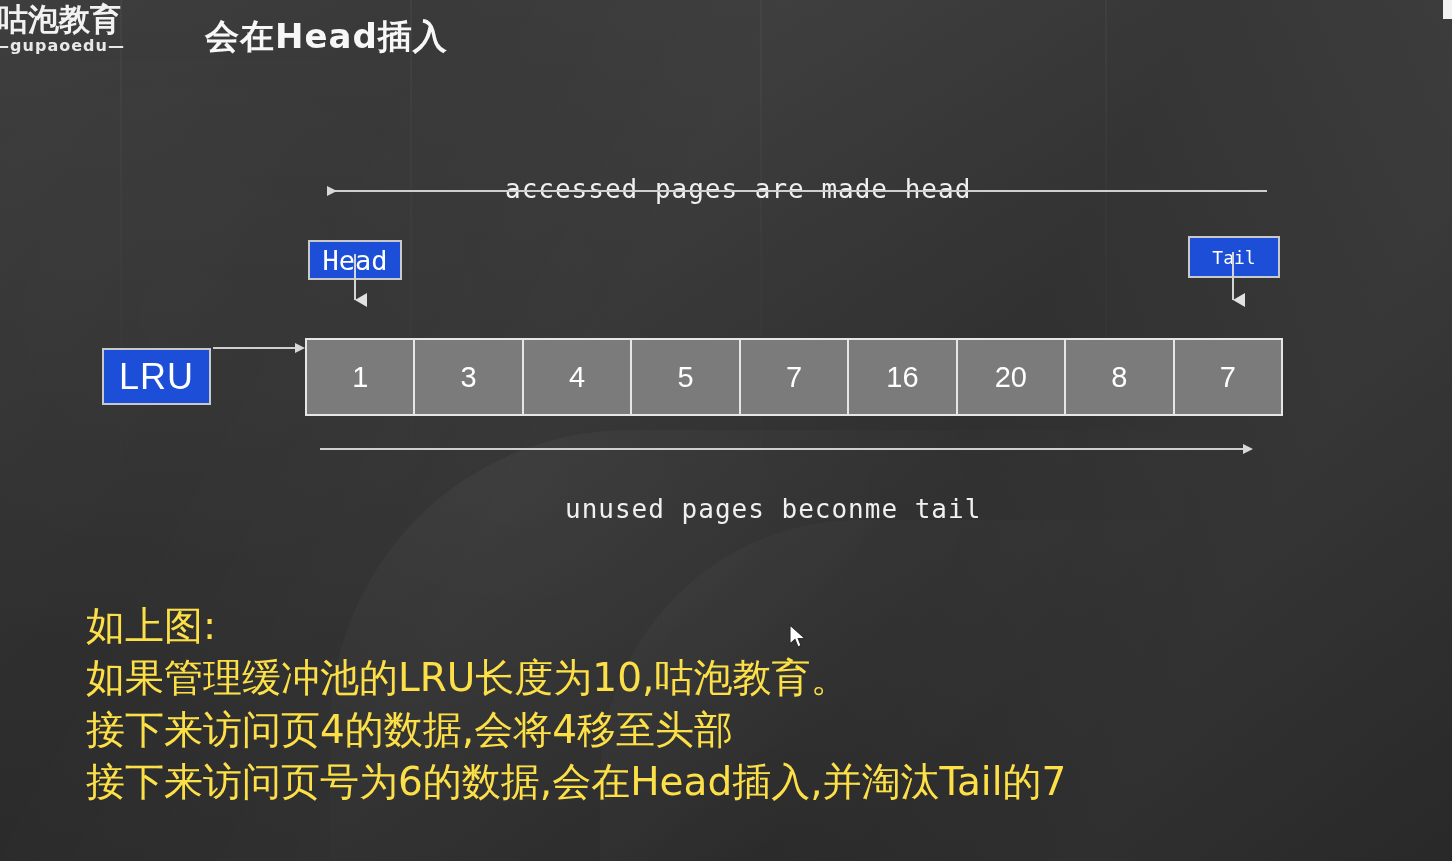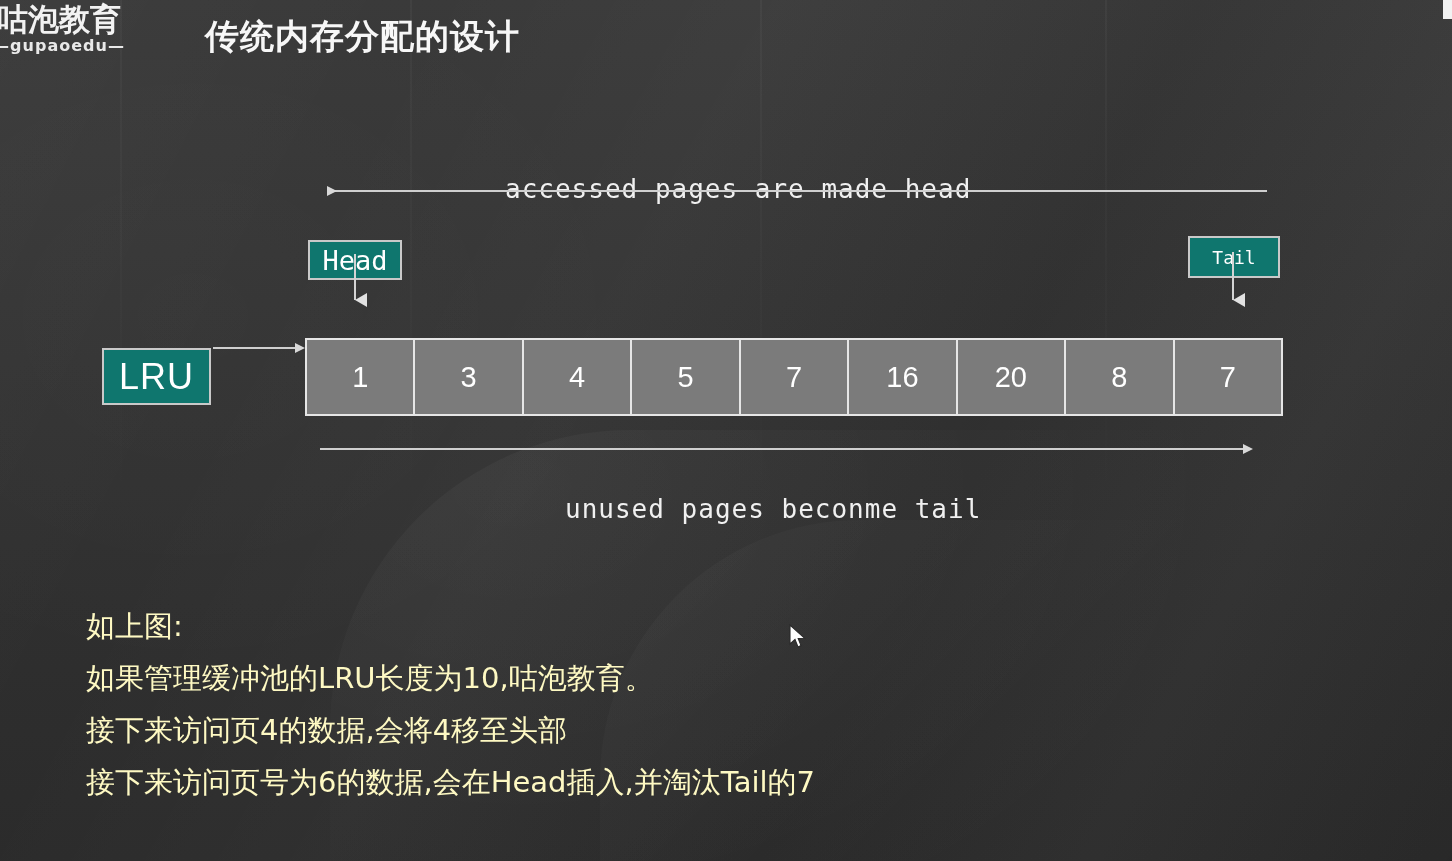--- a/index.html
+++ b/index.html
@@ -100,21 +100,21 @@
     letter-spacing: 1px;
     color: #f7f7f7;
     white-space: nowrap;
     font-family: "DejaVu Sans", "Liberation Sans", sans-serif;
   }
   
   .diagram { position: absolute; left: 0; top: 0; width: 1452px; height: 540px; margin-top: 28px; }
 
   .mono-label {
     position: absolute;
-    background: #0f766e;
+    background: #1d4ed8;
     border: 2px solid #c9c9c9;
     color: #ffffff;
     font-family: "DejaVu Sans Mono", "Liberation Mono", monospace;
     display: flex;
     align-items: center;
     justify-content: center;
     box-sizing: border-box;
     letter-spacing: 0px;
   }
   #label-head {
@@ -177,23 +177,23 @@
     height: 861px;
     pointer-events: none;
   }
   
   .body-text {
     position: absolute;
     left: 86px;
     top: 600px;
     width: 1340px;
     font-family: "DejaVu Sans", "Liberation Sans", sans-serif;
-    font-size: 29px;
+    font-size: 39px;
     line-height: 52px;
-    color: #fef9c3;
+    color: #fde047;
     letter-spacing: 0px;
   }
   .body-text .line { white-space: nowrap; }
 
   
   .corner-strip {
     position: absolute;
     right: 0; top: 0;
     width: 9px; height: 19px;
     background: #f2f2f2;
@@ -212,21 +212,21 @@
   <div class="bg-streak" style="left:120px;"></div>
   <div class="bg-streak" style="left:410px;"></div>
   <div class="bg-streak" style="left:760px;"></div>
   <div class="bg-streak" style="left:1105px;"></div>
 
   <div class="header">
     <div class="logo">
       <div class="logo-cn">咕泡教育</div>
       <div class="logo-en">—gupaoedu—</div>
     </div>
-    <div class="page-title">传统内存分配的设计</div>
+    <div class="page-title">会在Head插入</div>
   </div>
 
   <div class="diagram">
 
     <div class="caption" id="caption-top">accessed pages are made head</div>
 
     <div class="mono-label" id="label-head">Head</div>
 
     <div class="mono-label" id="label-tail">Tail</div>
 

